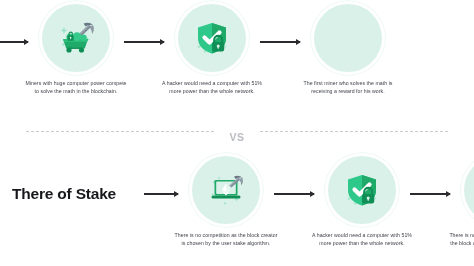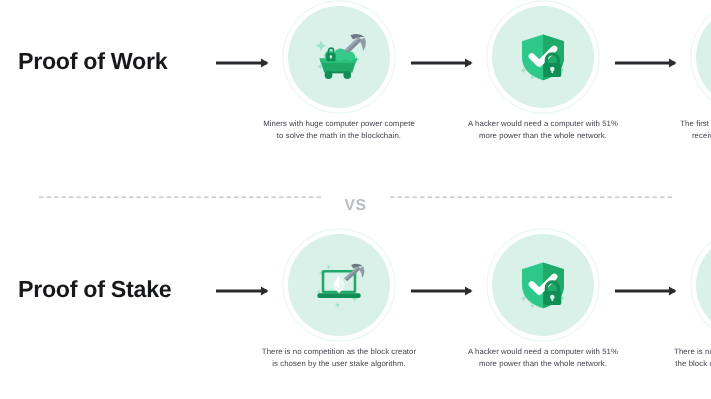--- a/index.html
+++ b/index.html
@@ -85,23 +85,20 @@
     font-size:10.5px;font-weight:600;color:#b9bcc0;letter-spacing:0.4px;
   }
 </style>
 </head>
 <body>
 
 <div class="stage">
 
   <div class="row row-pow">
 
-    <div class="row-title">
-      <span class="tl">Proof of Work</span>
-    </div>
 
     <div class="arrow a-lead">
       <span class="shaft"></span>
     </div>
 
     <div class="cell">
       <div class="badge">
         <span>
         <svg width="46" height="46" viewBox="0 0 46 46">
           <g fill="#9fe3c8">
@@ -191,21 +188,21 @@
 
   <div class="divider">
     <span class="dash left"></span>
     <span class="vs">VS</span>
     <span class="dash right"></span>
   </div>
 
   <div class="row row-pos">
 
     <div class="row-title">
-      <span class="tl">Proof of Stake</span>
+      <span class="tl">There of Stake</span>
     </div>
 
     <div class="arrow a-lead">
       <span class="shaft"></span>
     </div>
 
     <div class="cell">
       <div class="badge">
         <span>
         <svg width="46" height="46" viewBox="0 0 46 46">

